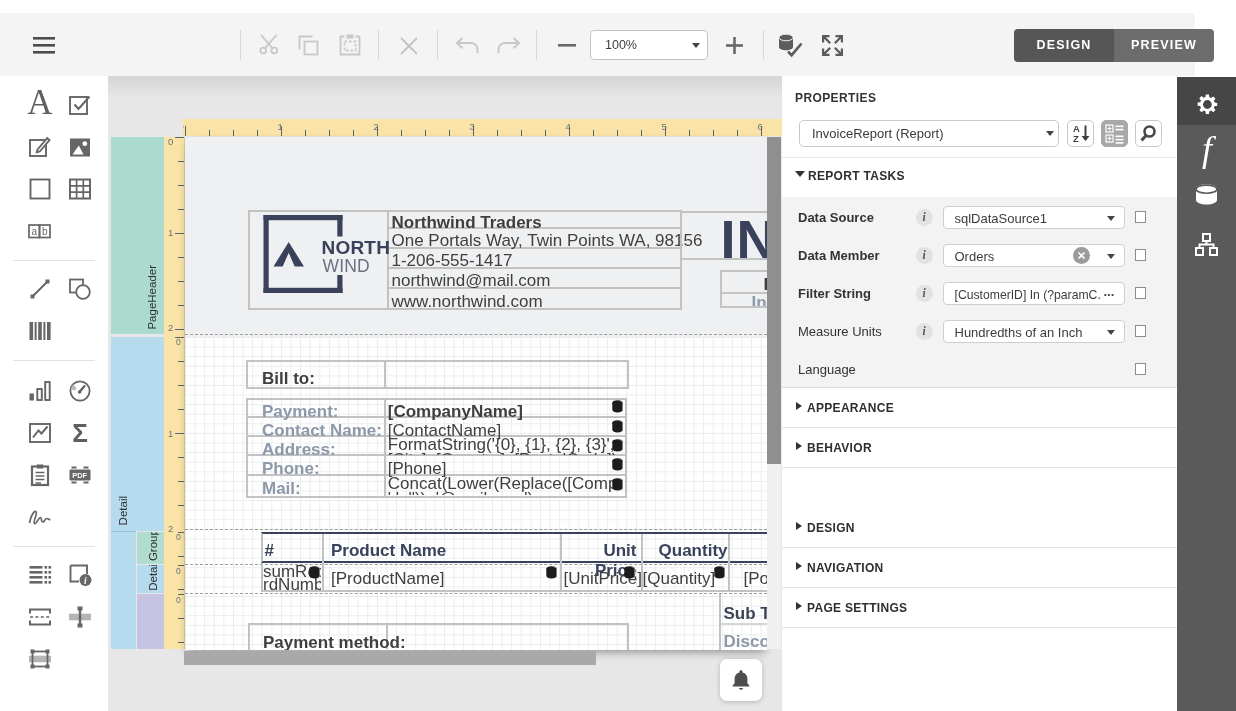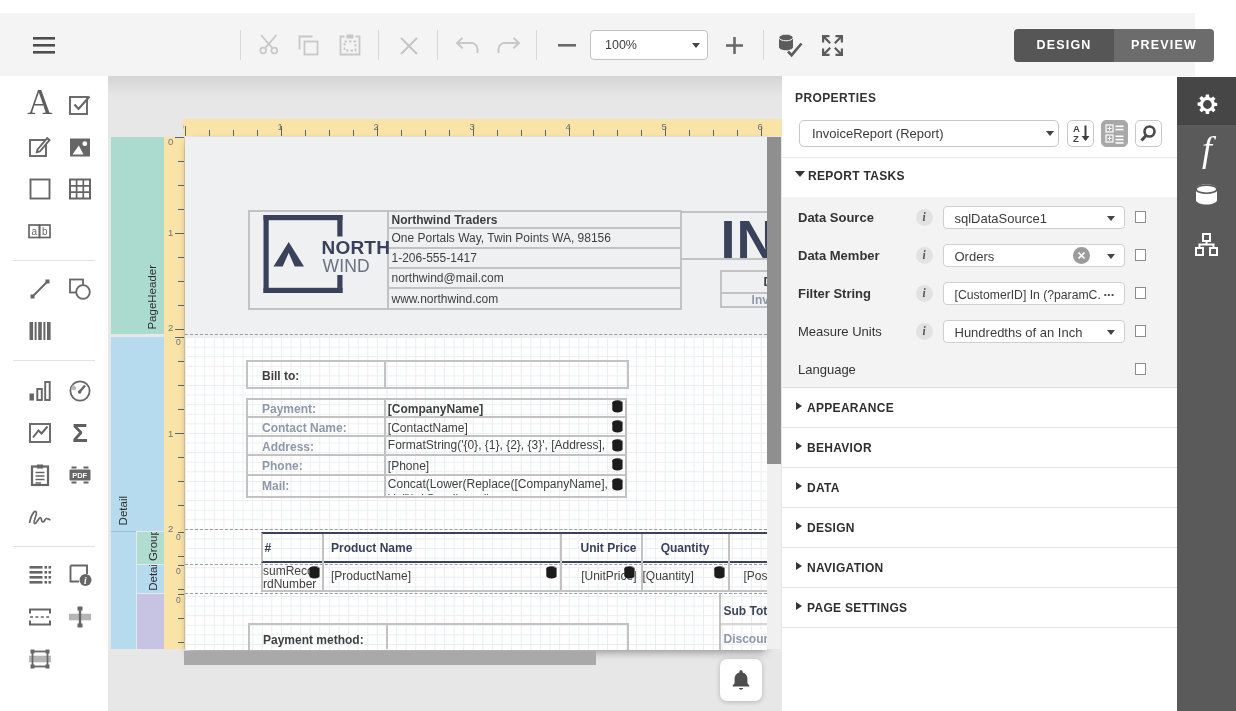--- a/index.html
+++ b/index.html
@@ -31,21 +31,21 @@
 
 .band{position:absolute;overflow:hidden;}
 .bandtxt{position:absolute;font-size:11.5px;color:#2f2f2f;writing-mode:vertical-rl;transform:rotate(180deg);}
 
 #vsbtrack{position:absolute;left:658.5px;top:61px;width:14px;height:512px;background:#f0f0f0;}
 #vsbthumb{position:absolute;left:0;top:0;width:14px;height:327px;background:#8f8f8f;}
 #hsbthumb{position:absolute;left:76px;top:575px;width:412px;height:13.5px;background:#a9a9a9;}
 #bell{position:absolute;left:612px;top:582.5px;width:42px;height:42px;background:#fff;border-radius:7px;box-shadow:0 1px 5px rgba(0,0,0,.22);}
 
 .cell{position:absolute;overflow:hidden;box-sizing:border-box;}
-.rpt{font-size:12px;color:#3f3f3f;}
+.rpt{font-size:17px;color:#3f3f3f;}
 .mut{color:#8d98a8;font-weight:bold;}
 .navy{color:#39425a;}
 .dbi{position:absolute;width:11px;height:13px;}
 
 #props{position:absolute;left:782px;top:76px;width:395px;height:635px;background:#fff;}
 #props .hdr{position:absolute;left:13px;top:15px;font-size:12px;font-weight:bold;color:#333;letter-spacing:.4px;}
 #topdd{position:absolute;left:17px;top:44px;width:260px;height:27px;border:1px solid #c8c8c8;border-radius:5px;box-sizing:border-box;}
 #topdd .t{position:absolute;left:12px;top:5px;font-size:13px;color:#3a3a3a;}
 .pbtn{position:absolute;top:44px;width:27px;height:27px;border:1px solid #c8c8c8;border-radius:5px;box-sizing:border-box;background:#fff;}
 .sect{position:absolute;left:0;width:395px;height:40px;border-bottom:1px solid #e3e3e3;}
@@ -390,21 +390,21 @@
 
     <div class="cell" style="left:76.9px;top:394.5px;width:506px;height:31.5px;border-top:2.5px solid #39425a;border-bottom:2.5px solid #39425a;border-left:2px solid #c2c2c2"></div>
     <div class="cell" style="left:76.9px;top:426px;width:506px;height:28.5px;border-bottom:2px solid #c2c2c2;border-left:2px solid #c2c2c2"></div>
     <div class="abs" style="left:137.8px;top:397px;width:2px;height:56.5px;background:#c2c2c2"></div>
     <div class="abs" style="left:375.9px;top:397px;width:2px;height:56.5px;background:#c2c2c2"></div>
     <div class="abs" style="left:456px;top:397px;width:2px;height:56.5px;background:#c2c2c2"></div>
     <div class="abs" style="left:543px;top:397px;width:2px;height:56.5px;background:#c2c2c2"></div>
     <div class="abs rpt navy" style="left:80px;top:403.5px;font-weight:bold">#</div>
     <div class="abs rpt navy" style="left:146.5px;top:403.5px;font-weight:bold">Product Name</div>
     <div class="abs rpt navy" style="left:379px;top:403.5px;width:73px;text-align:right;font-weight:bold">Unit Price</div>
-    <div class="abs rpt navy" style="left:458px;top:403.5px;width:85px;text-align:center;font-weight:bold">Quantity</div>
+    <div class="abs rpt navy" style="left:458px;top:403.5px;width:85px;text-align:right;font-weight:bold">Quantity</div>
     <div class="cell rpt" style="left:78.5px;top:427.5px;width:58px;height:26px;line-height:13.8px;white-space:nowrap">sumReco<br>rdNumber</div>
     <div class="abs rpt" style="left:146.5px;top:431.5px">[ProductName]</div>
     <div class="abs rpt" style="left:379px;top:431.5px;width:73px;text-align:right">[UnitPrice]</div>
     <div class="abs rpt" style="left:458px;top:431.5px;width:85px;text-align:left">[Quantity]</div>
     <div class="abs rpt" style="left:559px;top:431.5px">[PositionDisc</div>
     <svg class="dbi" style="left:124.5px;top:428.5px">
           <use href="#db"></use>
         </svg>
     <svg class="dbi" style="left:361.5px;top:428.5px">
           <use href="#db"></use>
@@ -510,24 +510,20 @@
   <div class="plabel" style="top:285.5px">Language</div>
   <div class="pcb" style="top:287.2px"></div>
   <div class="sect" style="top:311px">
         <span class="arr"></span>
         <span class="st">APPEARANCE</span>
       </div>
   <div class="sect" style="top:351px">
         <span class="arr"></span>
         <span class="st">BEHAVIOR</span>
       </div>
-  <div class="sect" style="top:391px">
-        <span class="arr"></span>
-        <span class="st">DATA</span>
-      </div>
   <div class="sect" style="top:431px">
         <span class="arr"></span>
         <span class="st">DESIGN</span>
       </div>
   <div class="sect" style="top:471px">
         <span class="arr"></span>
         <span class="st">NAVIGATION</span>
       </div>
   <div class="sect" style="top:511px">
         <span class="arr"></span>

